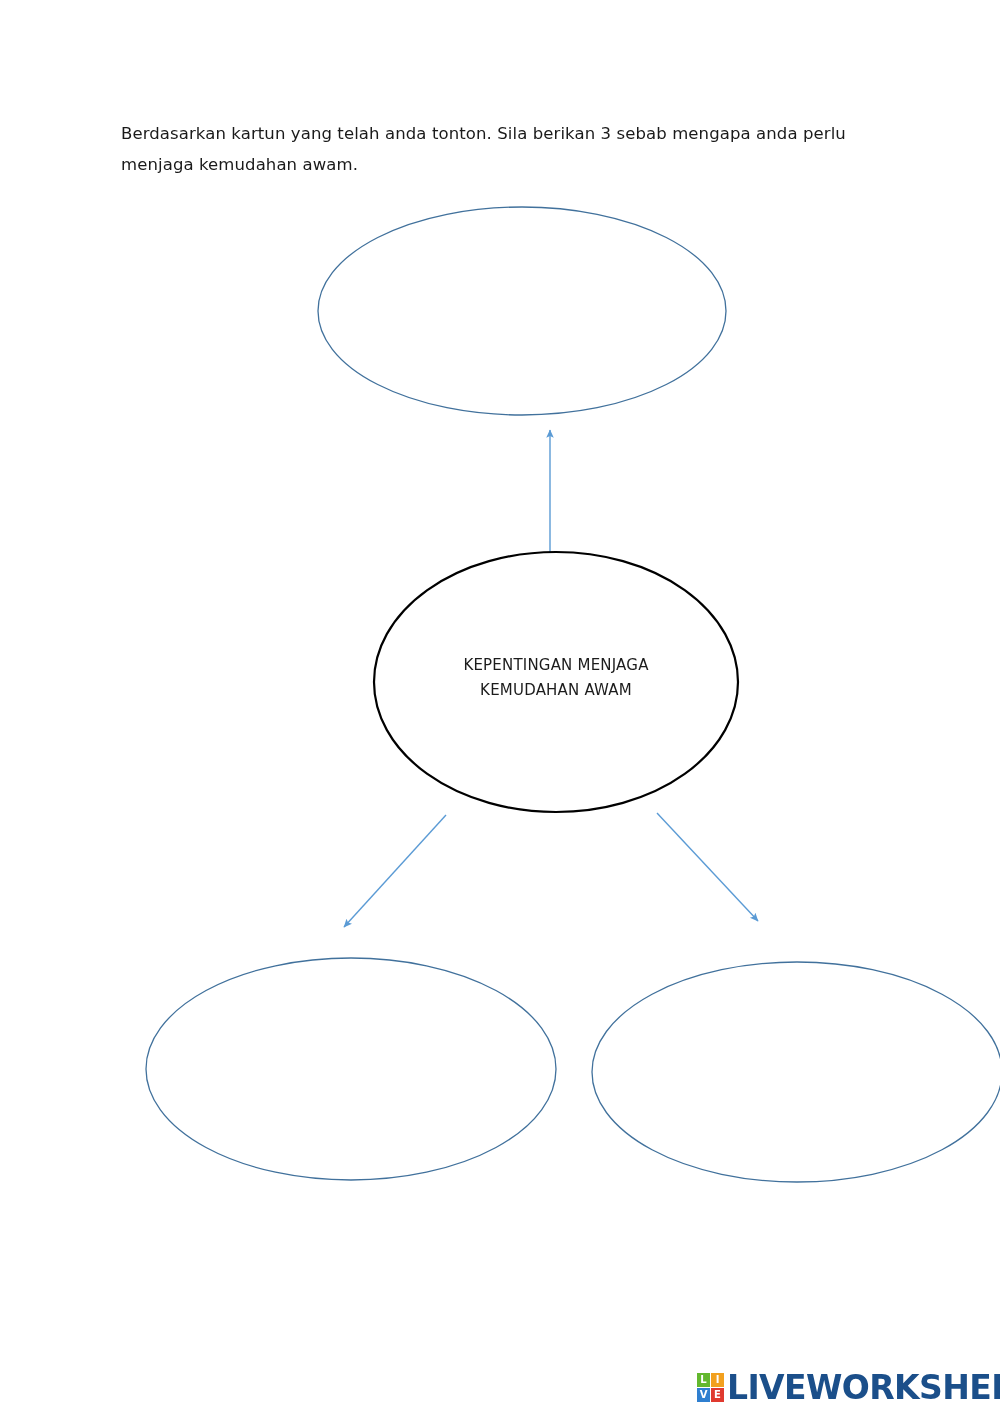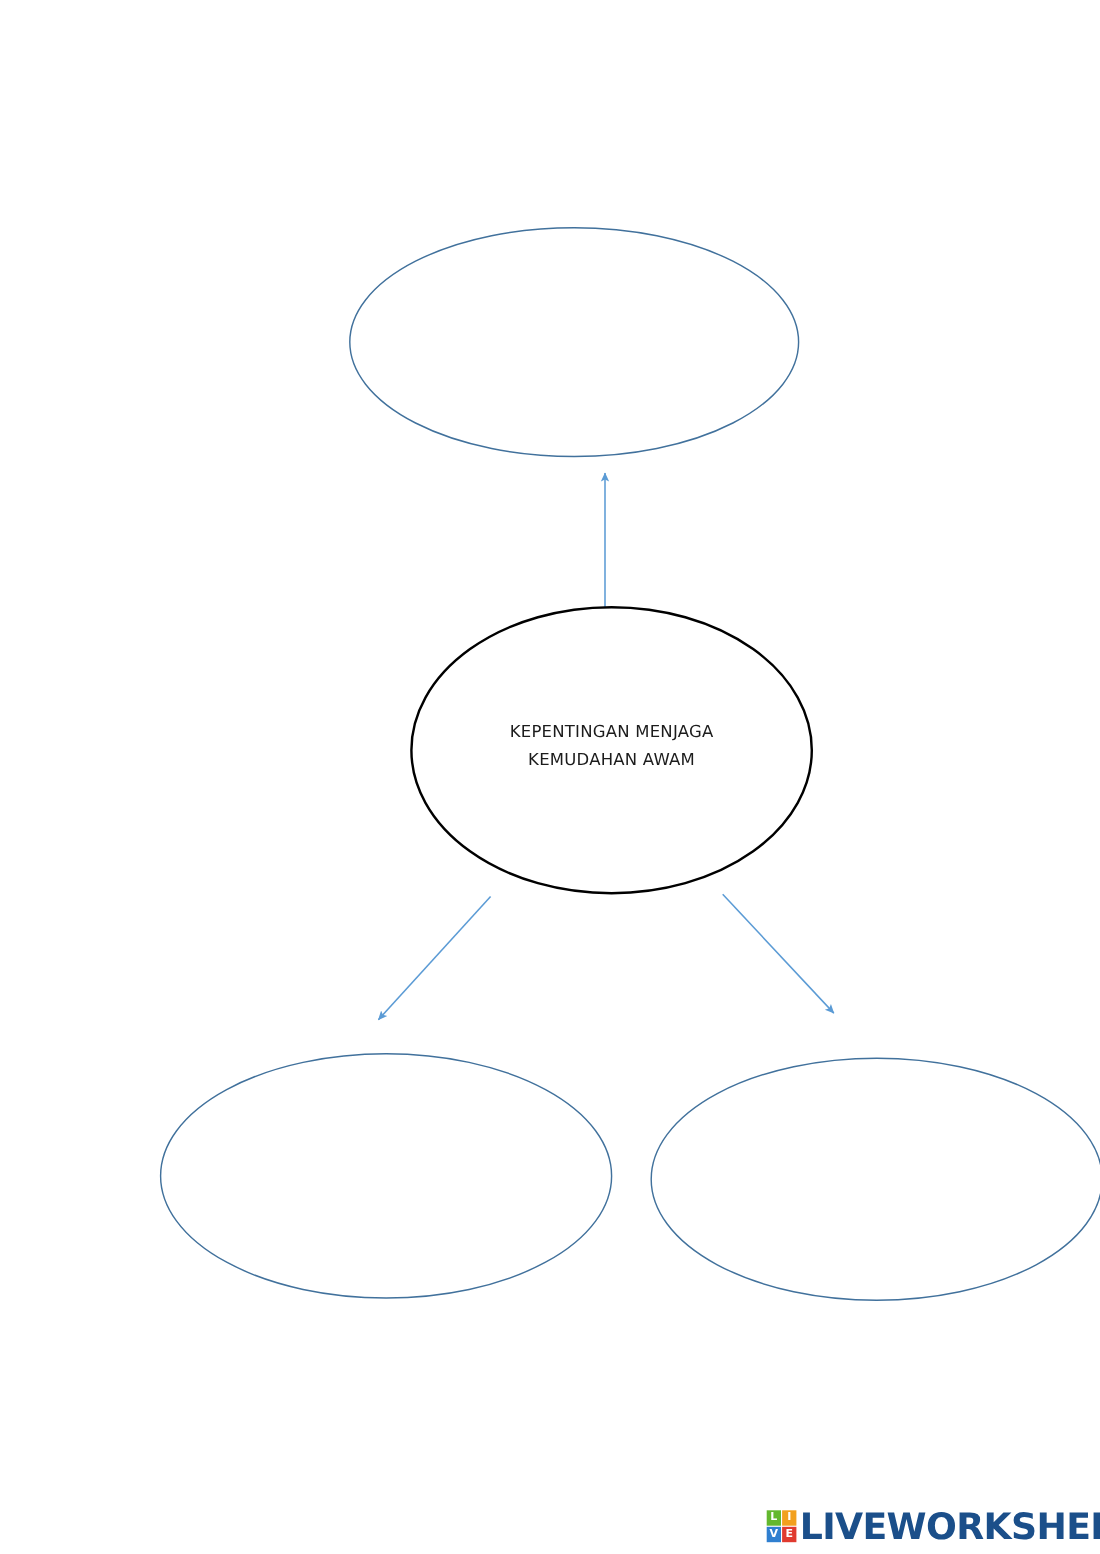--- a/index.html
+++ b/index.html
@@ -93,20 +93,21 @@
     color: #1b4f8a;
     letter-spacing: -0.6px;
     line-height: 1;
   }
 </style>
 </head>
 <body>
 
 <div class="page">
 
+  <div class="instruction">Berdasarkan kartun yang telah anda tonton. Sila berikan 3 sebab mengapa anda perlu menjaga kemudahan awam.</div>
 
   <div class="diagram">
     <svg viewBox="0 0 1000 1260" xmlns="http://www.w3.org/2000/svg">
       <defs>
         <marker id="arrowhead-blue" markerWidth="7" markerHeight="7" refX="5.6" refY="3" orient="auto" markerUnits="strokeWidth">
           <path d="M0,0.3 L6,3 L0,5.7 L1.3,3 Z" fill="#5b9bd5"></path>
         </marker>
       </defs>
 
       <ellipse cx="488" cy="311" rx="204" ry="104" fill="#ffffff" stroke="#41719c" stroke-width="1.3"></ellipse>

